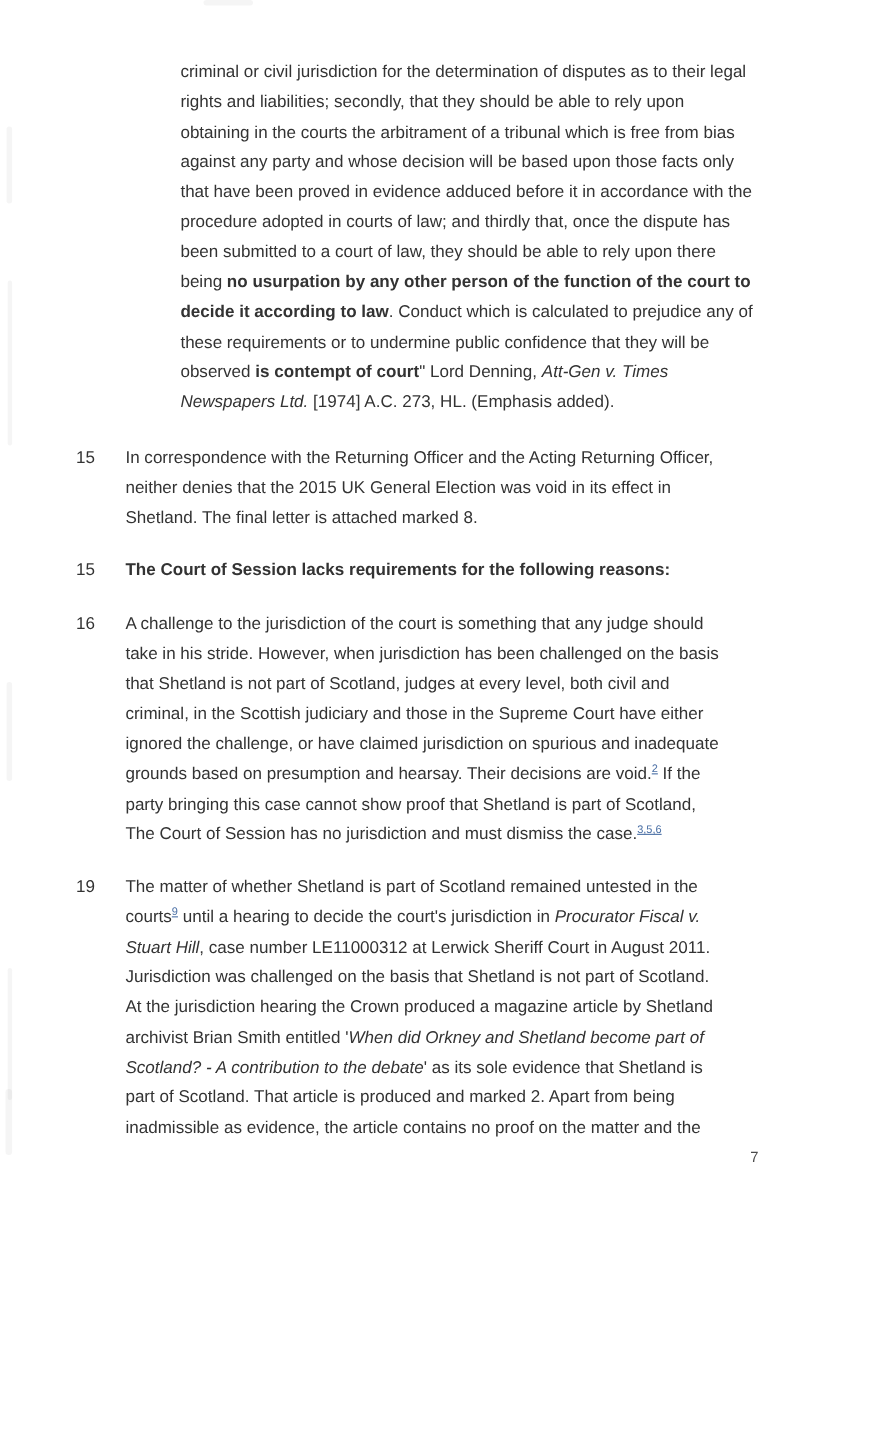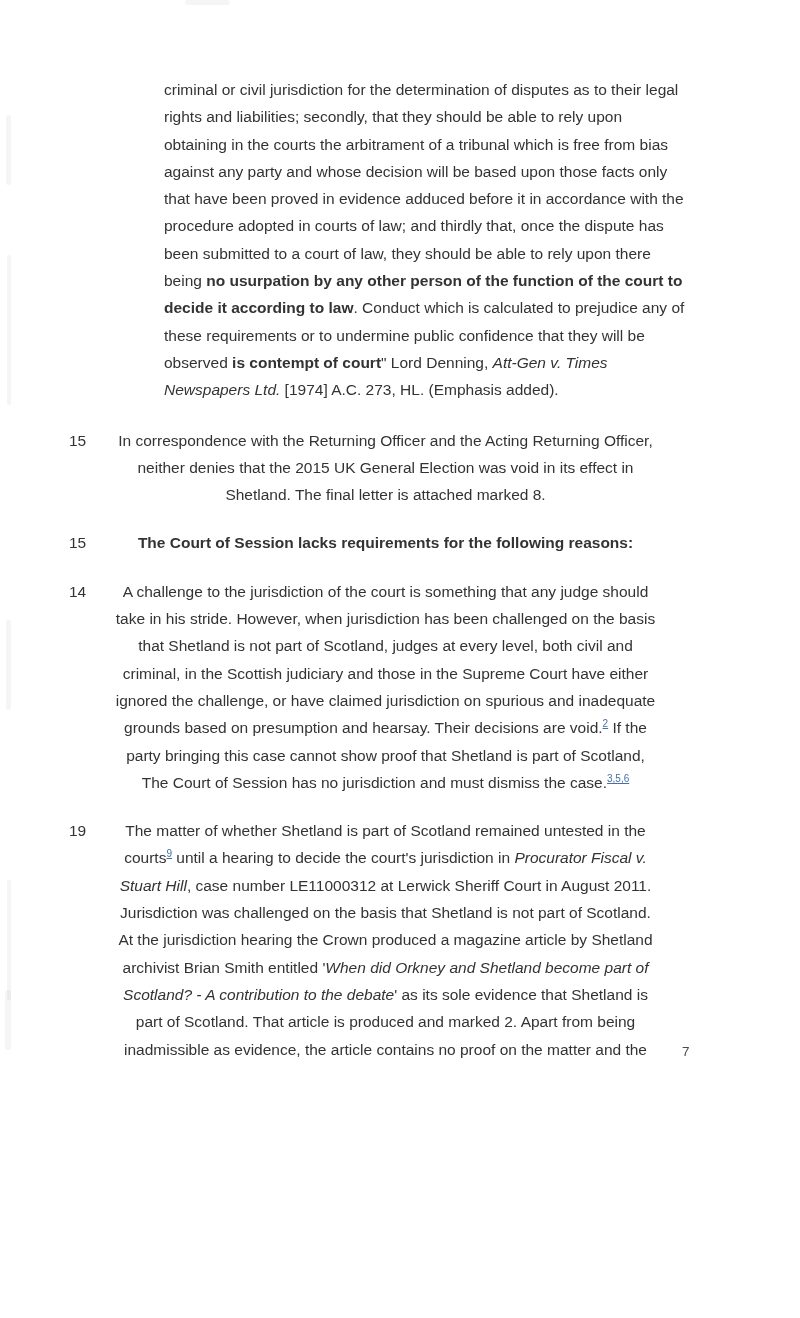--- a/index.html
+++ b/index.html
@@ -16,21 +16,21 @@
     color: #333333;
   }
   .page {
     position: relative;
     width: 800px;
     height: 1318px;
     background: #ffffff;
   }
   
   .quote {
-    padding-top: 76px;
+    padding-top: 52px;
     margin-left: 164px;
     width: 523px;
     font-size: 15.5px;
     line-height: 27.3px;
     text-align: left;
   }
   
   .paragraphs {
     margin-top: 23px;
   }
@@ -43,21 +43,20 @@
     flex: 0 0 45px;
     width: 45px;
     font-size: 15.5px;
     line-height: 27.3px;
   }
   .para-body {
     flex: 0 0 543px;
     width: 543px;
     font-size: 15.5px;
     line-height: 27.3px;
-    text-align: center;
   }
   .run-bold   { font-weight: bold; }
   .run-italic { font-style: italic; }
   sup.run-sup {
     font-size: 10px;
     line-height: 0;
     vertical-align: super;
     text-decoration: underline;
     cursor: pointer;
   }
@@ -99,21 +98,21 @@
   <div class="paragraphs" id="paragraphs">
       <div class="para">
         <div class="para-num">15</div>
         <div class="para-body"><span class="run-normal">In correspondence with the Returning Officer and the Acting Returning Officer, neither denies that the 2015 UK General Election was void in its effect in Shetland. The final letter is attached marked 8.</span></div>
       </div>
       <div class="para">
         <div class="para-num">15</div>
         <div class="para-body"><span class="run-bold">The Court of Session lacks requirements for the following reasons:</span></div>
       </div>
       <div class="para">
-        <div class="para-num">14</div>
+        <div class="para-num">16</div>
         <div class="para-body"><span class="run-normal">A challenge to the jurisdiction of the court is something that any judge should take in his stride. However, when jurisdiction has been challenged on the basis that Shetland is not part of Scotland, judges at every level, both civil and criminal, in the Scottish judiciary and those in the Supreme Court have either ignored the challenge, or have claimed jurisdiction on spurious and inadequate grounds based on presumption and hearsay. Their decisions are void.</span><sup class="run-sup" style="color: rgb(74, 111, 165);">2</sup><span class="run-normal"> If the party bringing this case cannot show proof that Shetland is part of Scotland, The Court of Session has no jurisdiction and must dismiss the case.</span><sup class="run-sup" style="color: rgb(74, 111, 165);">3,5,6</sup></div>
       </div>
       <div class="para">
         <div class="para-num">19</div>
         <div class="para-body"><span class="run-normal">The matter of whether Shetland is part of Scotland remained untested in the courts</span><sup class="run-sup" style="color: rgb(74, 111, 165);">9</sup><span class="run-normal"> until a hearing to decide the court's jurisdiction in </span><span class="run-italic">Procurator Fiscal v. Stuart Hill</span><span class="run-normal">, case number LE11000312 at Lerwick Sheriff Court in August 2011. Jurisdiction was challenged on the basis that Shetland is not part of Scotland. At the jurisdiction hearing the Crown produced a magazine article by Shetland archivist Brian Smith entitled '</span><span class="run-italic">When did Orkney and Shetland become part of Scotland? - A contribution to the debate</span><span class="run-normal">' as its sole evidence that Shetland is part of Scotland. That article is produced and marked 2. Apart from being inadmissible as evidence, the article contains no proof on the matter and the</span></div>
       </div>
     </div>
 
   <div class="page-number">7</div>
 

